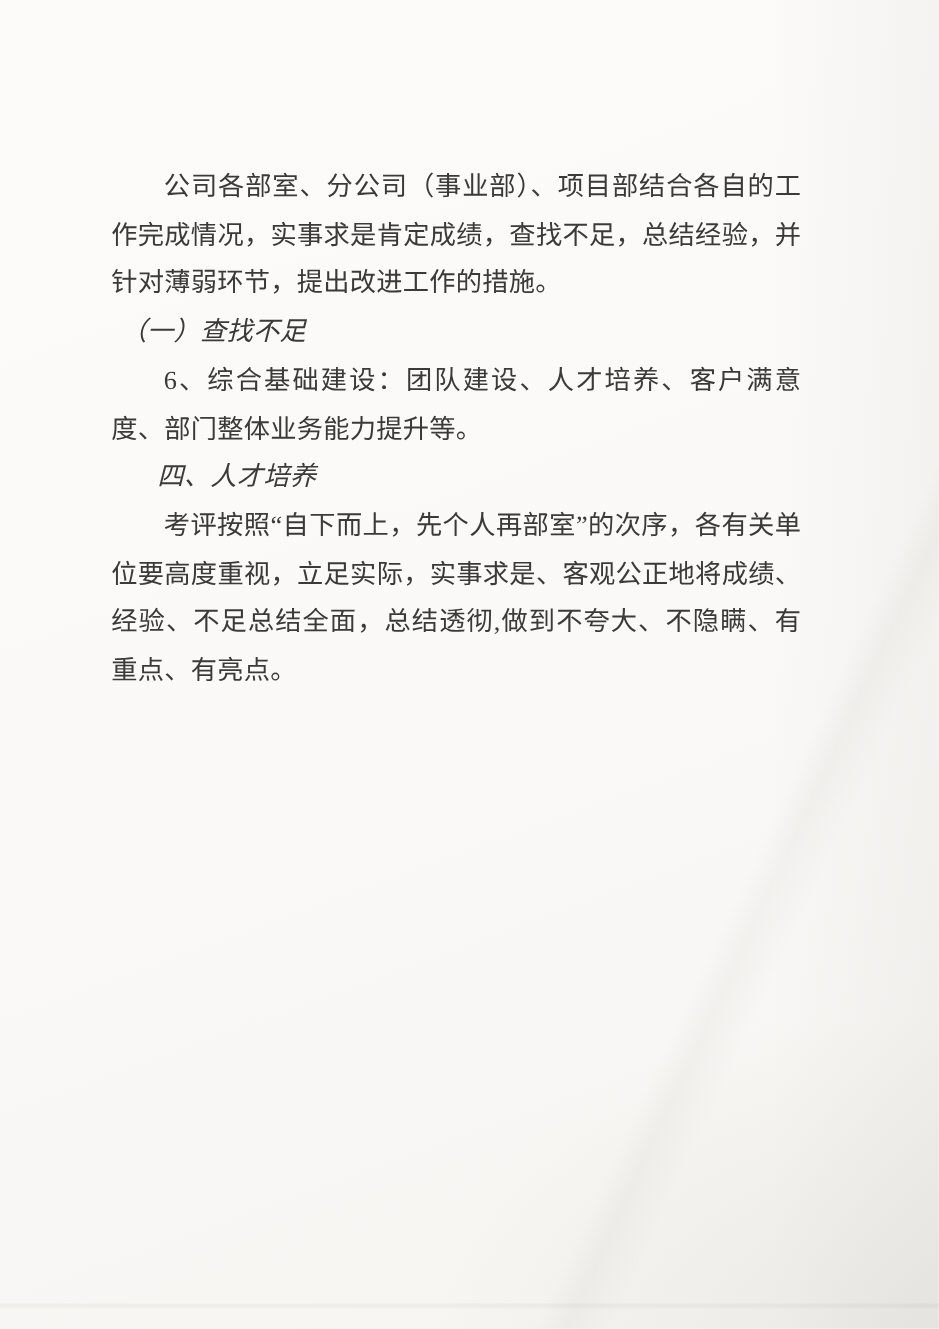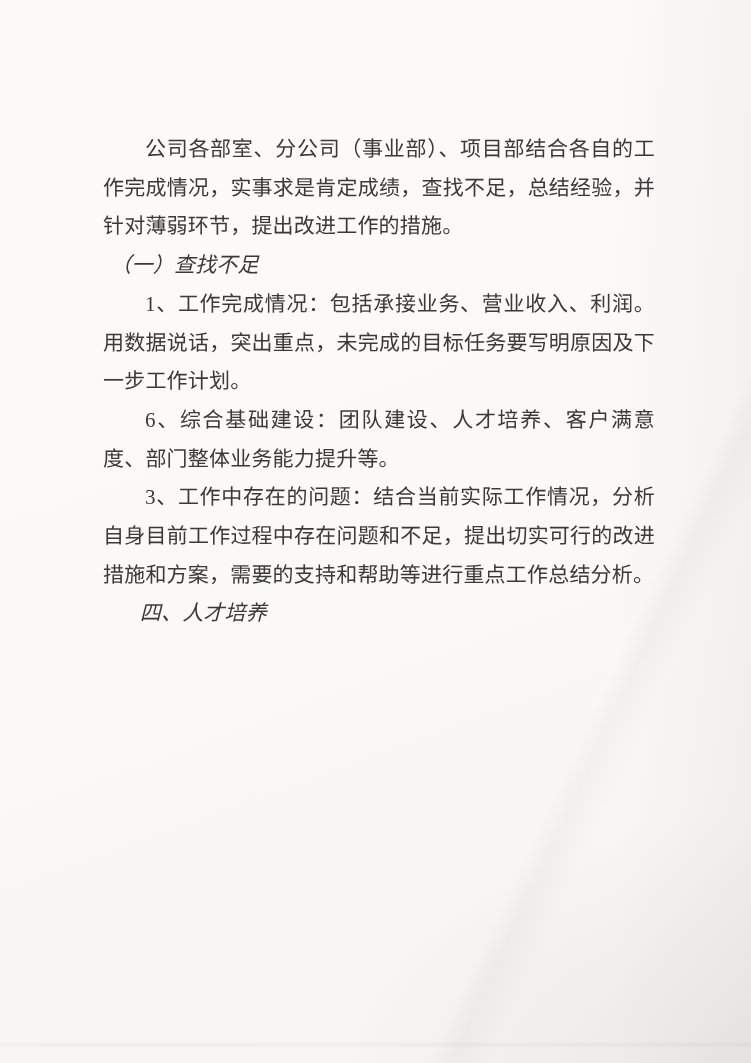--- a/index.html
+++ b/index.html
@@ -25,21 +25,21 @@
       linear-gradient(to bottom, rgba(0,0,0,0) 0 1042px, rgba(110,105,95,0.07) 1044px, rgba(0,0,0,0) 1048px),
       
       linear-gradient(to left, rgba(150,145,135,0.07), rgba(0,0,0,0) 18%),
       
       radial-gradient(620px 420px at 96% 100%, rgba(140,135,125,0.10), rgba(0,0,0,0) 60%),
       
       linear-gradient(160deg, #fcfbf9 0%, #faf9f7 55%, #f5f4f1 100%);
   }
   .text-block {
     position: absolute;
-    left: 103px;
+    left: 89px;
     top: 130px;
     width: 552px;
     color: #3a3a3a;
     font-size: 21px;
     line-height: 38.7px;
     text-align: justify;
     text-justify: inter-ideograph;
     letter-spacing: 0.2px;
   }
   .text-block p {
@@ -56,18 +56,17 @@
     font-style: italic;
   }
 </style>
 </head>
 <body>
 
 <div class="paper">
   <div class="text-block">
     <p class="para">公司各部室、分公司（事业部）、项目部结合各自的工作完成情况，实事求是肯定成绩，查找不足，总结经验，并针对薄弱环节，提出改进工作的措施。</p>
     <p class="heading-kai">（一）查找不足</p>
-    <p class="para">1、工作完成情况：包括承接业务、营业收入、利润。用数据说话，突出重点，未完成的目标任务要写明原因及下一步工作计划。</p>
     <p class="para">6、综合基础建设：团队建设、人才培养、客户满意度、部门整体业务能力提升等。</p>
-    <p class="para">3、工作中存在的问题：结合当前实际工作情况，分析自身目前工作过程中存在问题和不足，提出切实可行的改进措施和方案，需要的支持和帮助等进行重点工作总结分析。</p>
     <p class="heading-kai2">四、人才培养</p>
+    <p class="para">考评按照“自下而上，先个人再部室”的次序，各有关单位要高度重视，立足实际，实事求是、客观公正地将成绩、经验、不足总结全面，总结透彻,做到不夸大、不隐瞒、有重点、有亮点。</p>
   </div>
 </div>
 
 </body></html>

